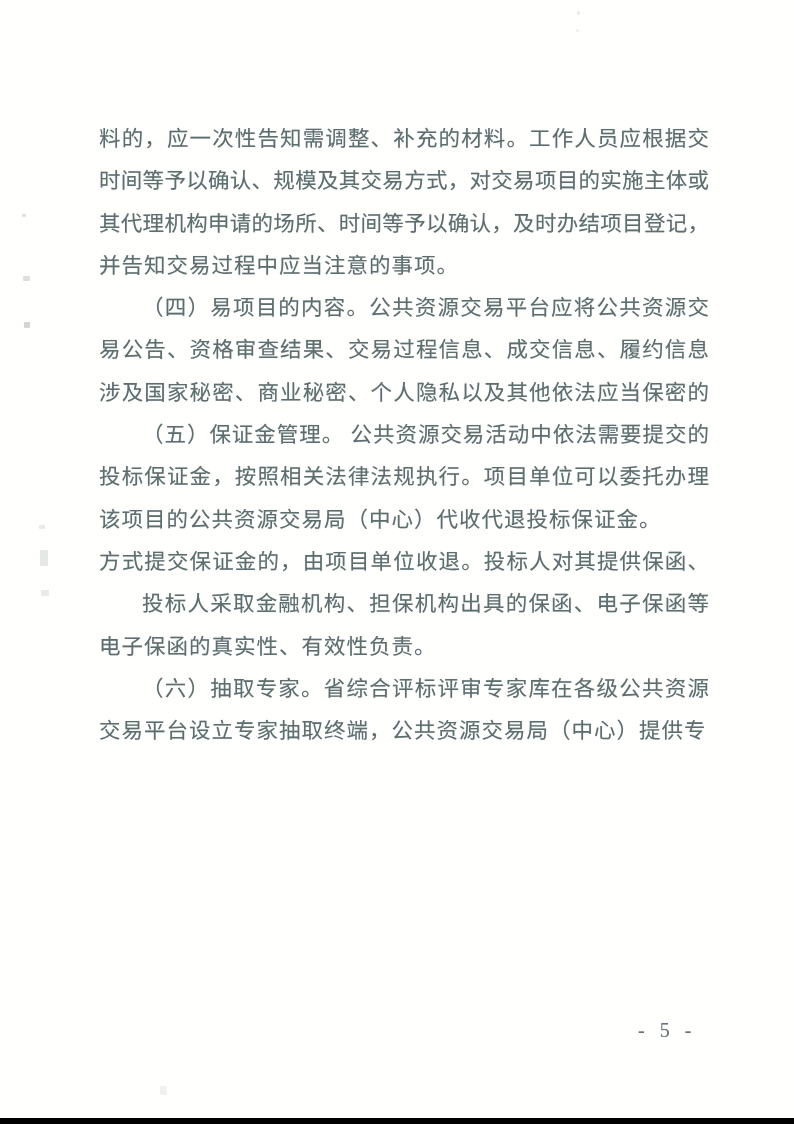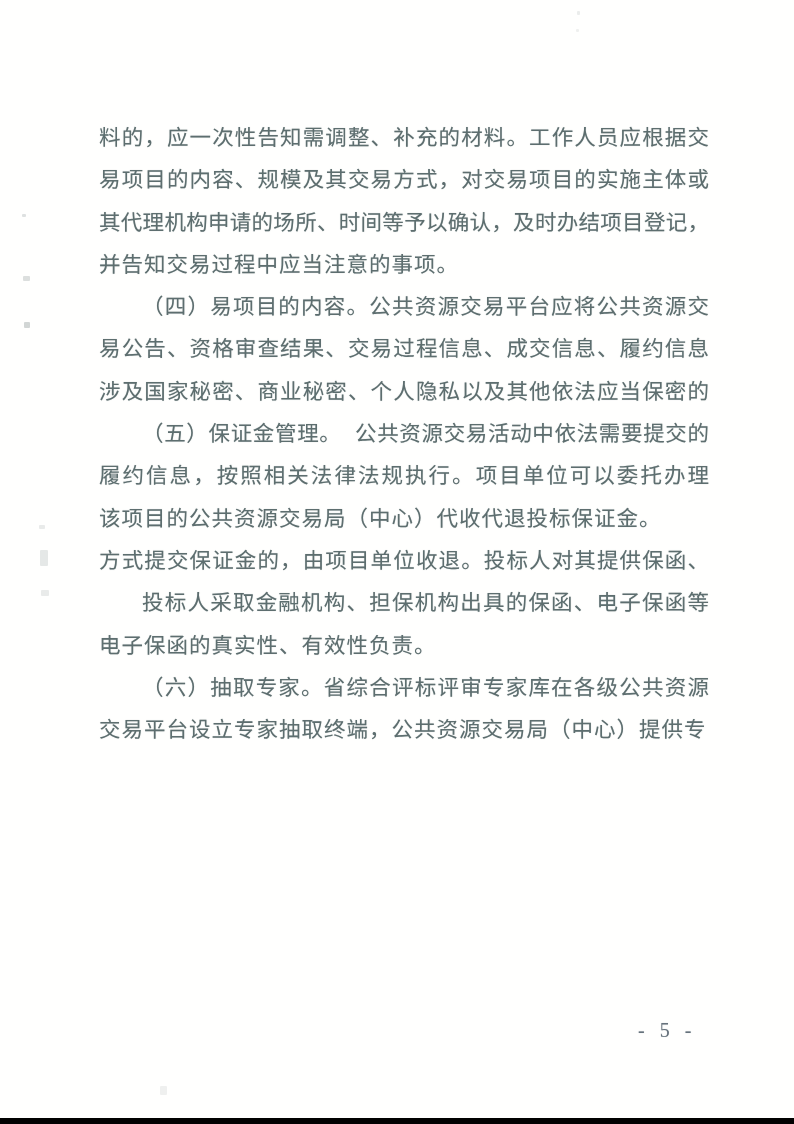--- a/index.html
+++ b/index.html
@@ -13,21 +13,20 @@
     height: 1124px;
     background: #fffffe;
     overflow: hidden;
     font-family: "Liberation Serif", "DejaVu Serif", serif;
   }
   .text-block {
     position: absolute;
     left: 99px;
     top: 118px;
     width: 610px;
-    font-family: Liberation Mono, monospace;
   }
   .paragraph { margin: 0; padding: 0; }
   .line {
     height: 42.3px;
     line-height: 42.3px;
     font-size: 21.5px;
     color: #5d6e6f;
     text-shadow: 0 0 1px rgba(93,110,111,0.35);
     text-align: justify;
     text-align-last: justify;
@@ -73,32 +72,32 @@
   .speck.s8 { left: 577px; top: 11px; width: 3px; height: 4px; opacity: .3; }
   .speck.s9 { left: 576px; top: 29px; width: 3px; height: 3px; opacity: .25; }
 </style>
 </head>
 <body>
 
 <div class="page">
   <div class="text-block">
       <div class="paragraph">
         <div class="line">料的，应一次性告知需调整、补充的材料。工作人员应根据交</div>
-        <div class="line">易项目的内容、规模及其交易方式，对交易项目的实施主体或</div>
+        <div class="line">时间等予以确认、规模及其交易方式，对交易项目的实施主体或</div>
         <div class="line">其代理机构申请的场所、时间等予以确认，及时办结项目登记，</div>
         <div class="line last">并告知交易过程中应当注意的事项。</div>
       </div>
       <div class="paragraph">
         <div class="line indent">（四）易项目的内容。公共资源交易平台应将公共资源交</div>
         <div class="line">易公告、资格审查结果、交易过程信息、成交信息、履约信息</div>
         <div class="line">涉及国家秘密、商业秘密、个人隐私以及其他依法应当保密的</div>
       </div>
       <div class="paragraph">
         <div class="line indent">（五）保证金管理。 公共资源交易活动中依法需要提交的</div>
-        <div class="line">履约信息，按照相关法律法规执行。项目单位可以委托办理</div>
+        <div class="line">投标保证金，按照相关法律法规执行。项目单位可以委托办理</div>
         <div class="line last">该项目的公共资源交易局（中心）代收代退投标保证金。</div>
       </div>
       <div class="paragraph">
         <div class="line">方式提交保证金的，由项目单位收退。投标人对其提供保函、</div>
         <div class="line indent">投标人采取金融机构、担保机构出具的保函、电子保函等</div>
         <div class="line last">电子保函的真实性、有效性负责。</div>
       </div>
       <div class="paragraph">
         <div class="line indent">（六）抽取专家。省综合评标评审专家库在各级公共资源</div>
         <div class="line last">交易平台设立专家抽取终端，公共资源交易局（中心）提供专</div>

